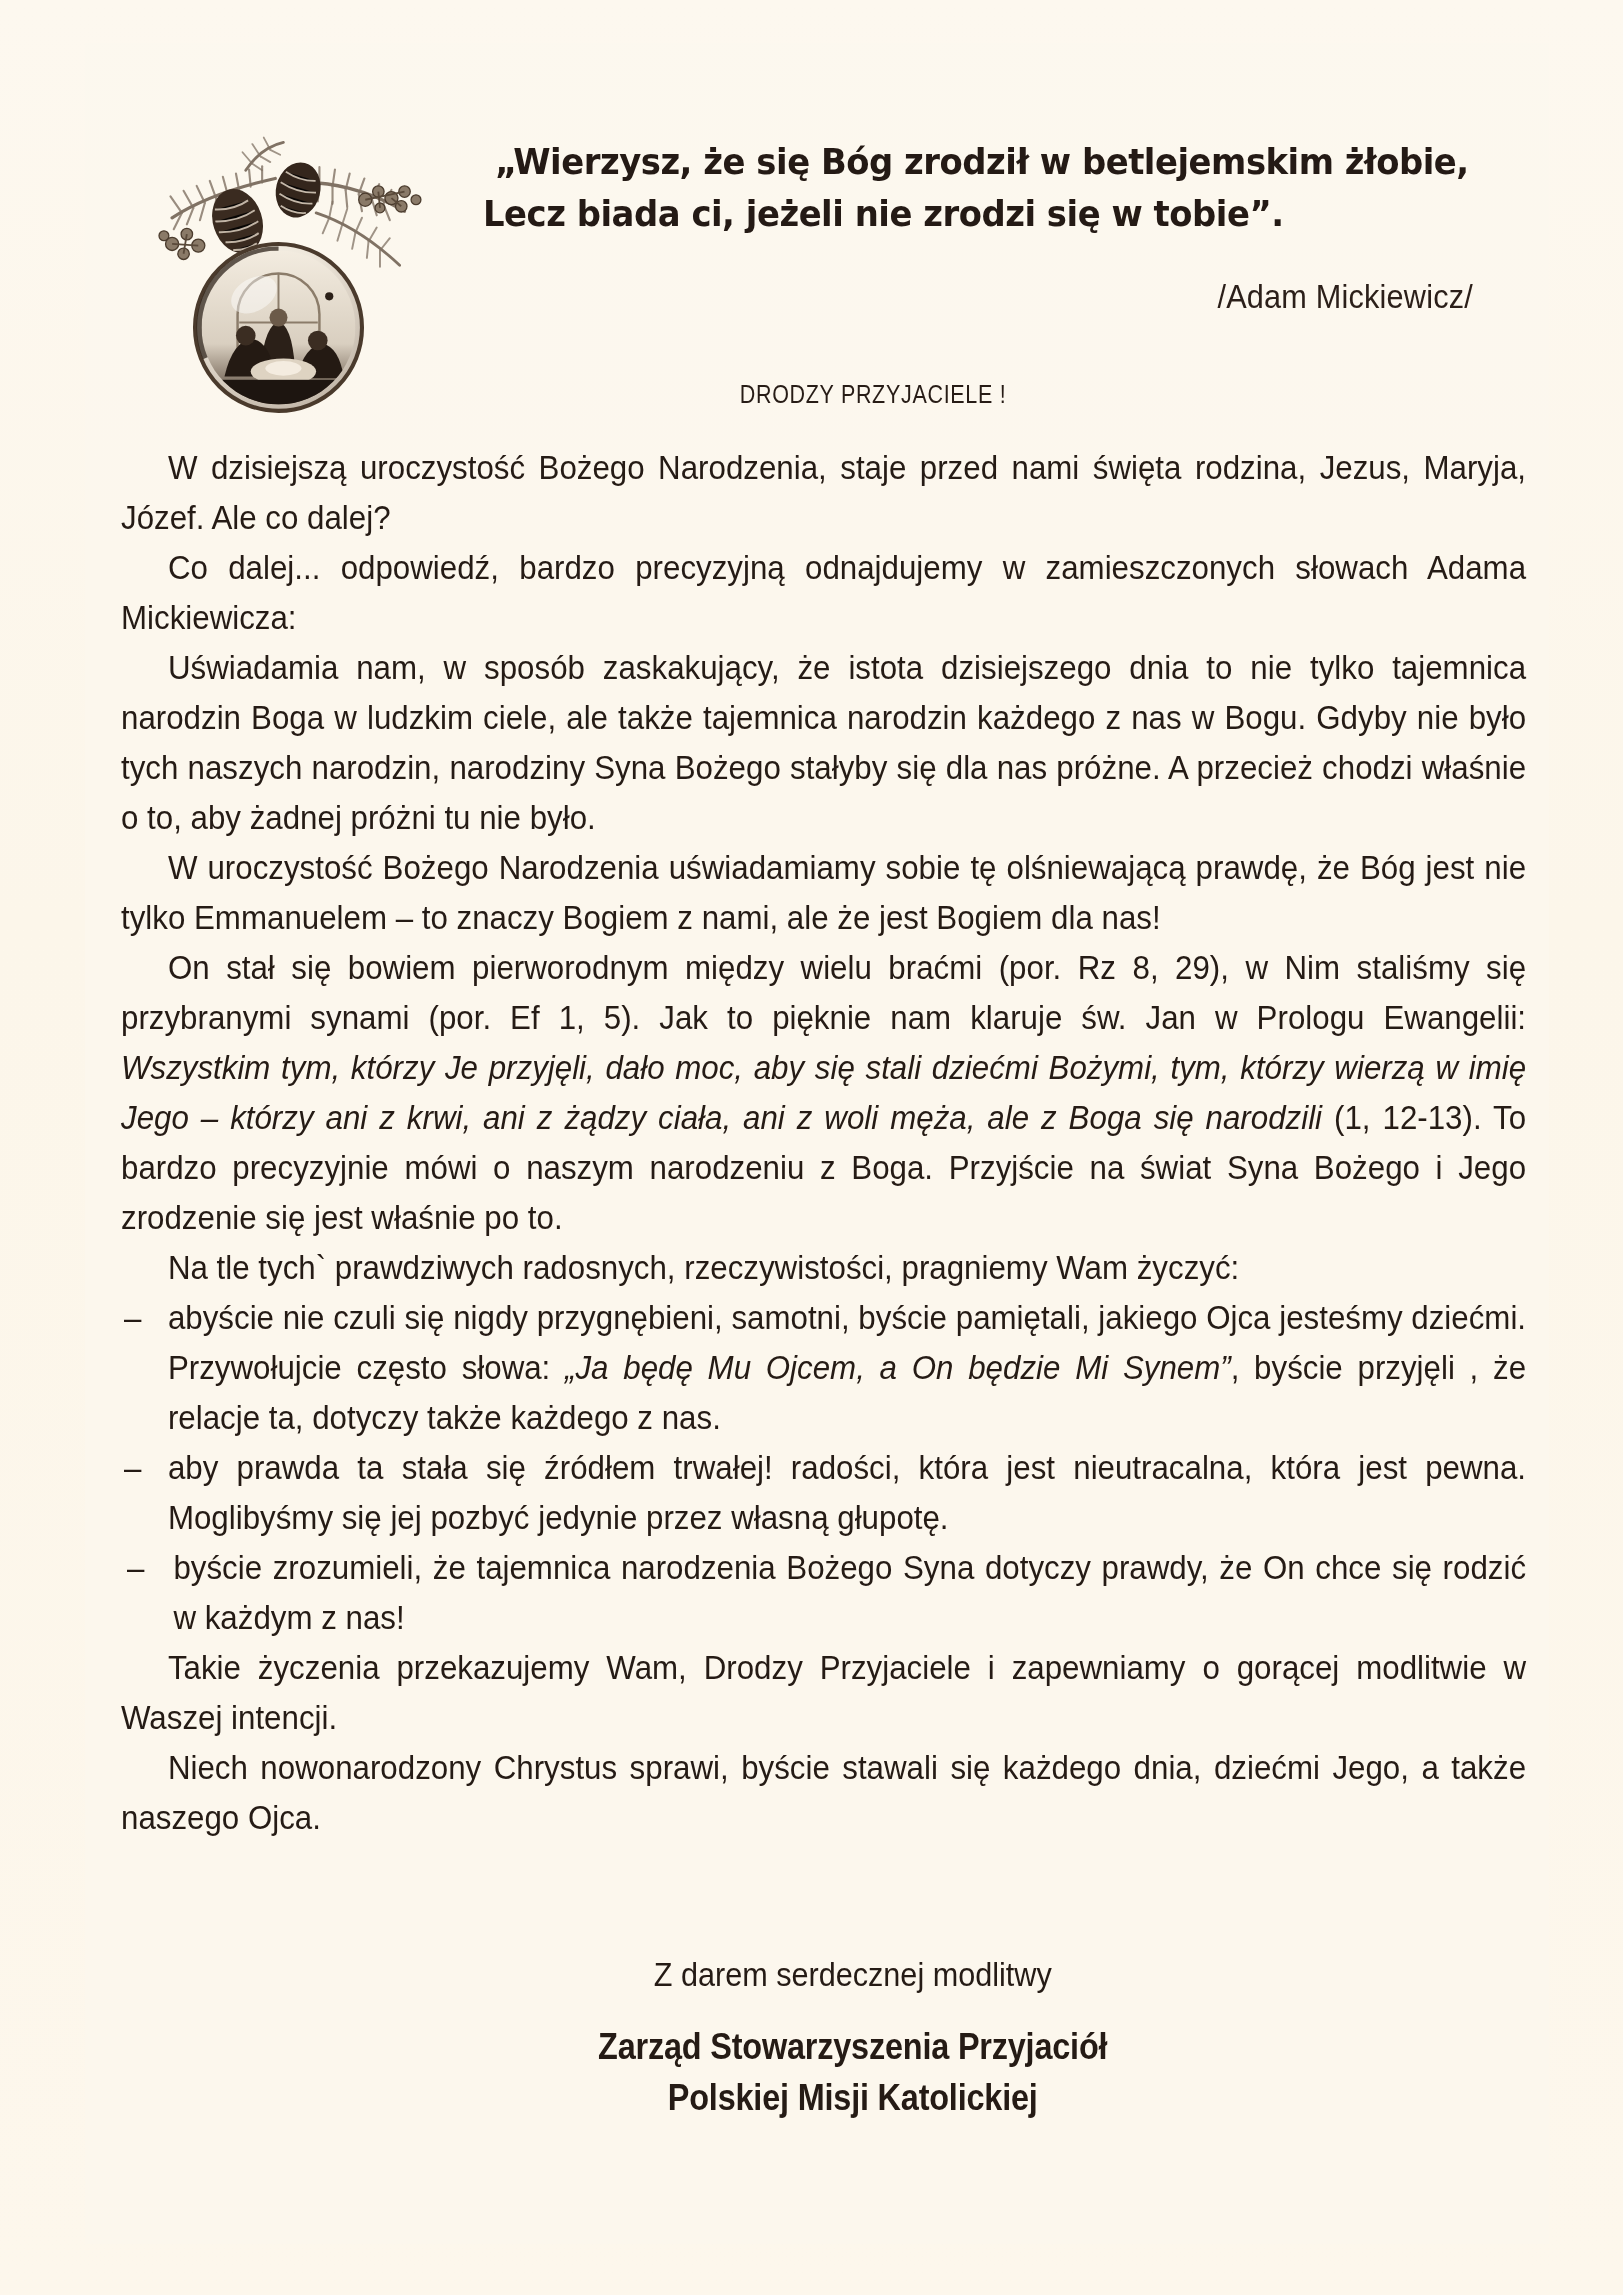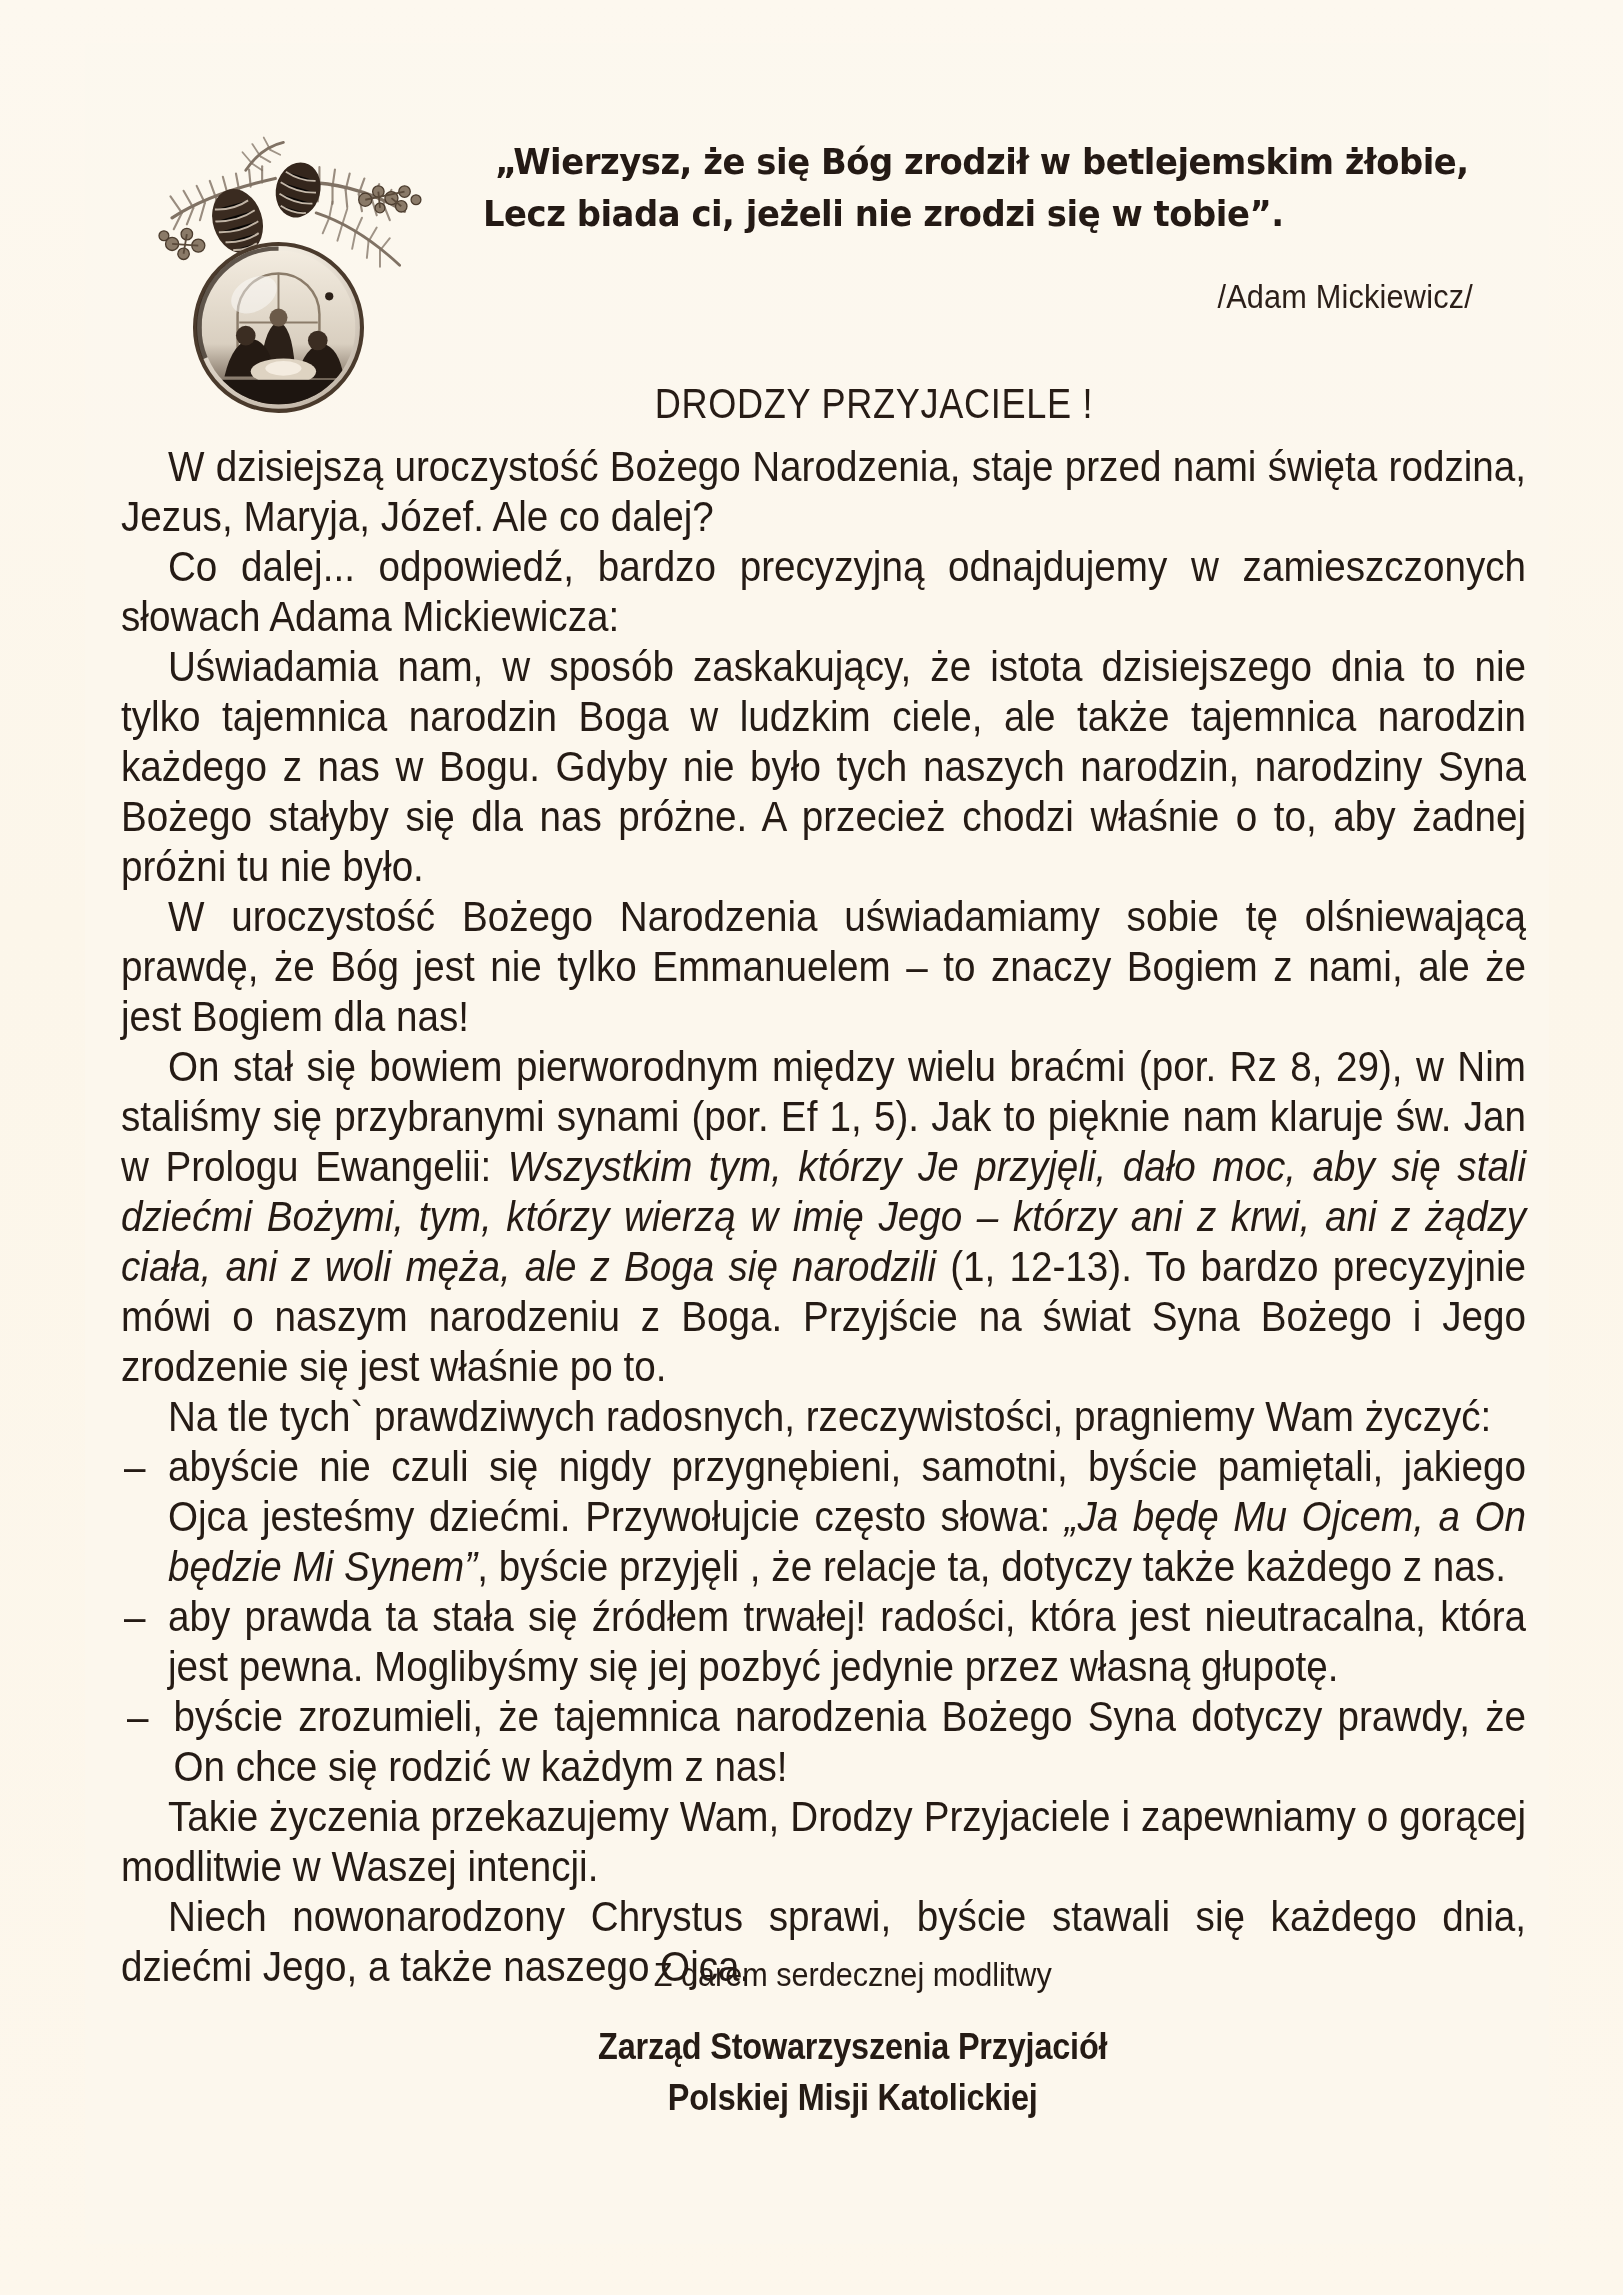--- a/index.html
+++ b/index.html
@@ -92,38 +92,38 @@
   
   .salutation {
     position: absolute;
     left: 0;
     top: 380px;
     width: 1624px;
     text-align: center;
     padding-left: 123px;
     box-sizing: border-box;
     font-family: "Liberation Sans", sans-serif;
-    font-size: 42px;
+    font-size: 25px;
     letter-spacing: 0.8px;
     color: #271c16;
   }
   .salutation span {
     display: inline-block;
     transform: scaleX(0.86);
   }
 
   
   .body-text {
     position: absolute;
     left: 121px;
     top: 442px;
     width: 1405px;
     color: #251b15;
     font-family: "Liberation Sans", sans-serif;
-    font-size: 42px;
+    font-size: 34px;
     line-height: 50px;
   }
   .body-text .para {
     text-align: justify;
     text-indent: 51px;
     margin: 0 0 0 0;
     transform: scaleX(0.92);
     transform-origin: left top;
     width: 108.7%;
   }

